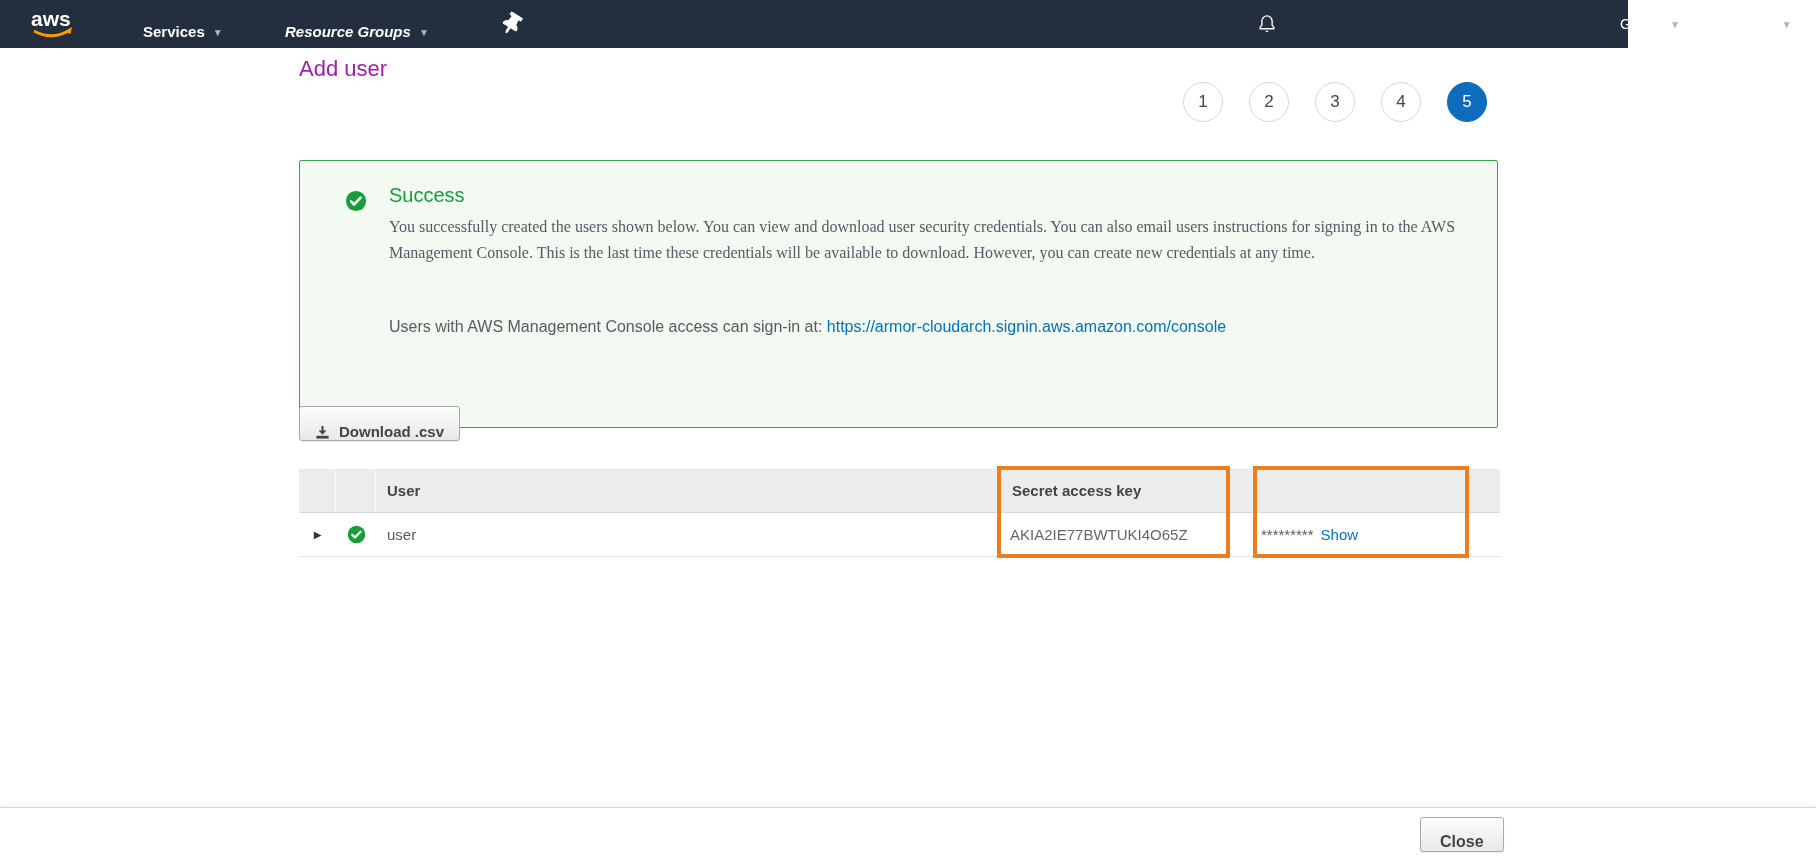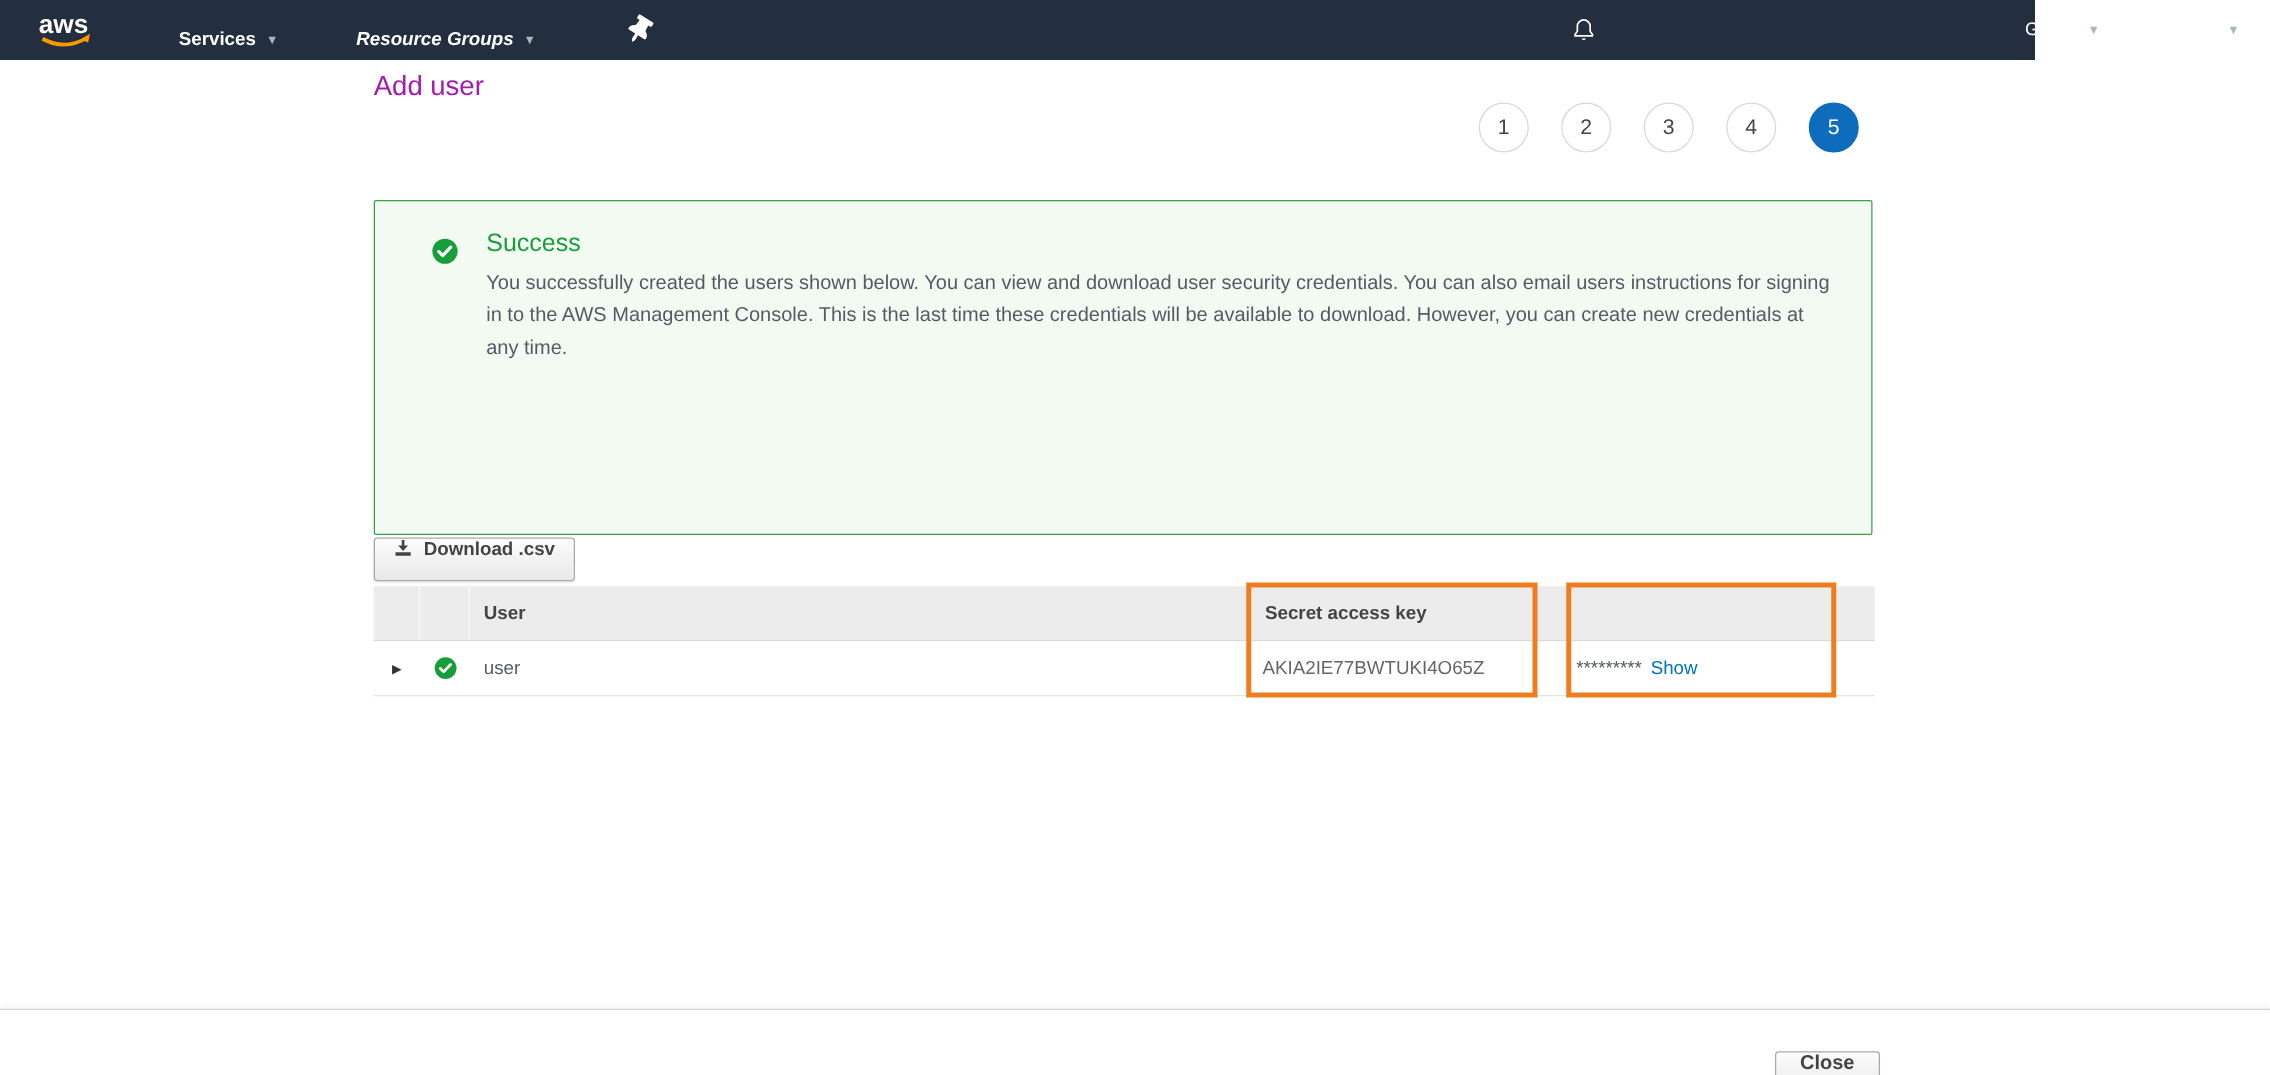--- a/index.html
+++ b/index.html
@@ -29,26 +29,26 @@
   
   .page-title { position: absolute; left: 299px; top: 56px; margin: 0; font-size: 22px; font-weight: 400; color: #a21caf; }
   .steps { position: absolute; left: 1183px; top: 82px; display: flex; gap: 26px; }
   .step { width: 40px; height: 40px; border-radius: 50%; background: #fff; border: 1px solid #d8d8d8; color: #444; font-size: 17px; display: flex; align-items: center; justify-content: center; }
   .step.active { background: #0d6cbb; border-color: #0d6cbb; color: #fff; }
 
   
   .success-panel { position: absolute; left: 299px; top: 160px; width: 1199px; height: 268px; background: #f3faf2; border: 1px solid #37a24a; border-radius: 2px; }
   .success-check { position: absolute; left: 45px; top: 29px; width: 22px; height: 22px; }
   .success-title { position: absolute; left: 89px; top: 23px; margin: 0; font-size: 20px; font-weight: 400; color: #169e3a; }
-  .success-body { position: absolute; left: 89px; top: 53px; width: 1078px; margin: 0; font-size: 16px; line-height: 26px; color: #545b64; }
+  .success-body { position: absolute; left: 89px; top: 53px; width: 1078px; margin: 0; font-size: 16px; line-height: 26px; color: #545b64; font-family: Liberation Serif, serif; }
   .signin-line { position: absolute; left: 89px; top: 157px; margin: 0; font-size: 16px; color: #545b64; }
   a.link { color: #0073bb; text-decoration: none; cursor: pointer; }
 
   
-  .btn { display: inline-flex; align-items: flex-start; justify-content: center; height: 35px; padding: 0 15px; border: 1px solid #a9a9a9; border-radius: 3px; background: linear-gradient(#fdfdfd, #e8e8e8); color: #444; font-family: "Liberation Sans", sans-serif; font-size: 15px; font-weight: 700; cursor: pointer; box-shadow: 0 1px 1px rgba(0,0,0,0.08); margin-top: 24px; }
+  .btn { display: inline-flex; align-items: flex-end; justify-content: center; height: 35px; padding: 0 15px; border: 1px solid #a9a9a9; border-radius: 3px; background: linear-gradient(#fdfdfd, #e8e8e8); color: #444; font-family: "Liberation Sans", sans-serif; font-size: 15px; font-weight: 700; cursor: pointer; box-shadow: 0 1px 1px rgba(0,0,0,0.08); }
   .download-btn { position: absolute; left: 299px; top: 406px; }
   .download-btn svg { margin-right: 9px; }
   .close-btn { position: absolute; left: 1420px; top: 817px; font-size: 16px; padding: 0 19px; }
 
   
   .users-table { position: absolute; left: 299px; top: 469px; width: 1201px; font-size: 15px; }
   .thead { display: flex; height: 44px; background: #ececec; border-bottom: 1px solid #d9d9d9; font-weight: 700; color: #444; align-items: stretch; }
   .th { display: flex; align-items: center; border-right: 1px solid #fafafa; }
   .th:last-child { border-right: none; }
   .trow { display: flex; height: 44px; background: #fff; border-bottom: 1px solid #e3e3e3; align-items: stretch; color: #545b64; }
@@ -118,20 +118,23 @@
 
 <div class="success-panel">
   <span class="success-check">
     <svg width="22" height="22" viewBox="0 0 24 24">
       <circle cx="12" cy="12" r="11" fill="#169e3a"></circle>
       <path d="M6.6 12.4l3.4 3.4 7-7.4" fill="none" stroke="#ffffff" stroke-width="2.8" stroke-linecap="round" stroke-linejoin="round"></path>
     </svg>
   </span>
   <h2 class="success-title">Success</h2>
   <p class="success-body">You successfully created the users shown below. You can view and download user security credentials. You can also email users instructions for signing in to the AWS Management Console. This is the last time these credentials will be available to download. However, you can create new credentials at any time.</p>
+  <p class="signin-line">
+    <span>Users with AWS Management Console access can sign-in at: </span><a class="link">https://armor-cloudarch.signin.aws.amazon.com/console</a>
+  </p>
 </div>
 
 <button class="btn download-btn">
   <svg width="15" height="15" viewBox="0 0 16 16">
     <path d="M8 1v7.2" stroke="#444" stroke-width="2.2" fill="none"></path>
     <path d="M3.8 5.8 L8 10.4 L12.2 5.8 z" fill="#444"></path>
     <path d="M1.5 11.5h13v3h-13z" fill="#444"></path>
   </svg>
   <span>Download .csv</span>
 </button>

